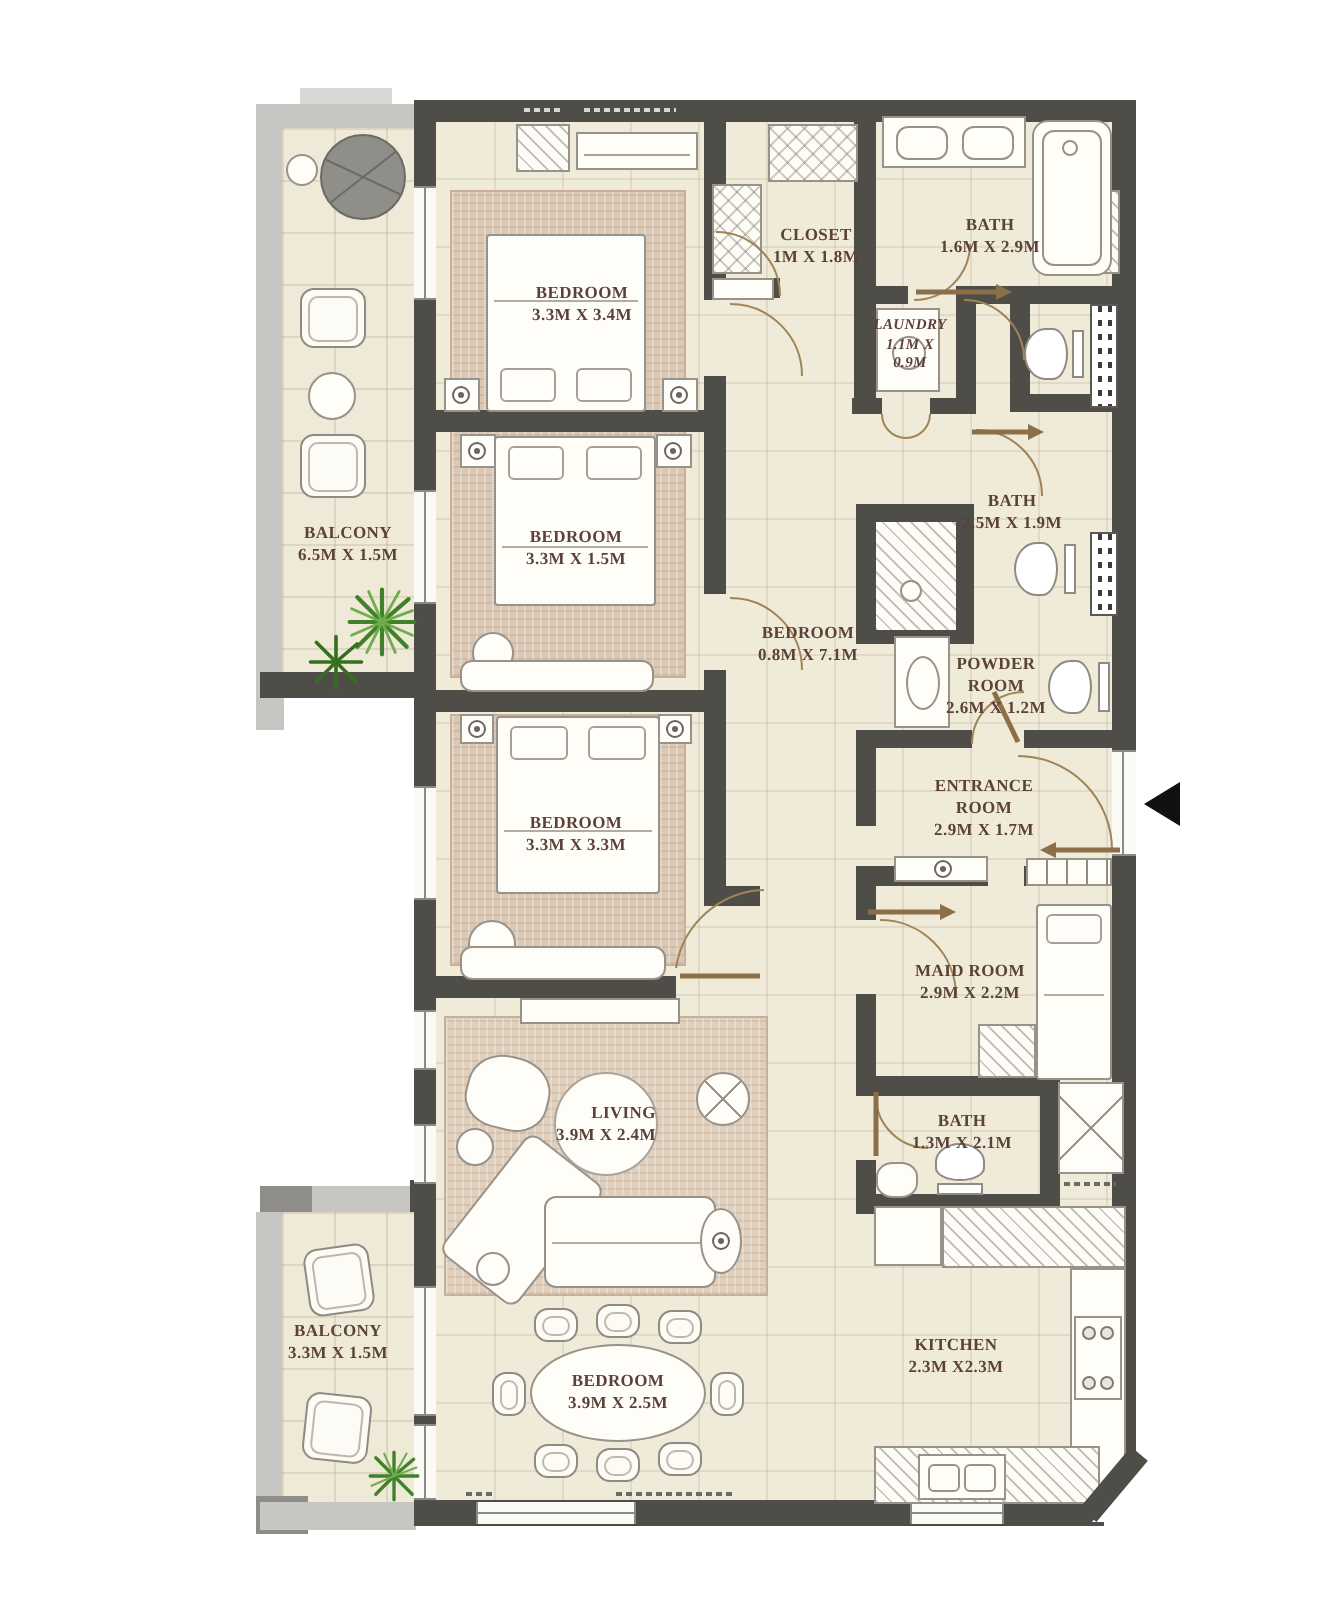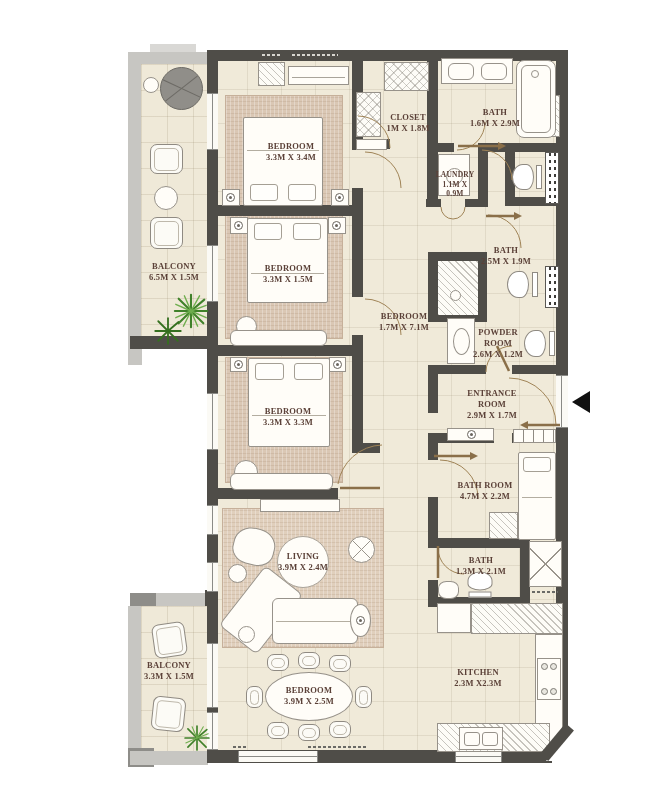--- a/index.html
+++ b/index.html
@@ -417,49 +417,49 @@
     <span class="dm">3.3M X 3.3M</span>
   </div>
   <div class="label" style="left:408px;top:123px;">
     <span class="nm">CLOSET</span>
     <span class="dm">1M X 1.8M</span>
   </div>
   <div class="label" style="left:495px;top:118px;">
     <span class="nm">BATH</span>
     <span class="dm">1.6M X 2.9M</span>
   </div>
-  <div class="label wrap" style="left:455px;top:184px;width:42px;font-size:7.5px;z-index:32;">
+  <div class="label wrap" style="left:455px;top:172px;width:42px;font-size:7.5px;z-index:32;font-style:italic;">
     <span class="nm">LAUNDRY</span>
     <span class="dm">1.1M X 0.9M</span>
   </div>
   <div class="label" style="left:506px;top:256px;">
     <span class="nm">BATH</span>
     <span class="dm">2.5M X 1.9M</span>
   </div>
   <div class="label" style="left:404px;top:322px;">
     <span class="nm">BEDROOM</span>
-    <span class="dm">1.7M X 7.1M</span>
+    <span class="dm">0.8M X 7.1M</span>
   </div>
   <div class="label wrap" style="left:498px;top:343px;width:50px;z-index:32;">
     <span class="nm">POWDER ROOM</span>
     <span class="dm" style="white-space:nowrap;">2.6M X 1.2M</span>
   </div>
   <div class="label wrap" style="left:492px;top:404px;width:56px;">
     <span class="nm">ENTRANCE ROOM</span>
     <span class="dm" style="white-space:nowrap;">2.9M X 1.7M</span>
   </div>
   <div class="label" style="left:485px;top:491px;">
-    <span class="nm">BATH ROOM</span>
-    <span class="dm">4.7M X 2.2M</span>
+    <span class="nm">MAID ROOM</span>
+    <span class="dm">2.9M X 2.2M</span>
   </div>
   <div class="label" style="left:481px;top:566px;z-index:32;">
     <span class="nm">BATH</span>
     <span class="dm">1.3M X 2.1M</span>
   </div>
-  <div class="label" style="left:303px;top:562px;">
+  <div class="label" style="left:303px;top:562px;text-align:right;">
     <span class="nm">LIVING</span>
     <span class="dm">3.9M X 2.4M</span>
   </div>
   <div class="label" style="left:309px;top:696px;">
     <span class="nm">BEDROOM</span>
     <span class="dm">3.9M X 2.5M</span>
   </div>
   <div class="label" style="left:478px;top:678px;">
     <span class="nm">KITCHEN</span>
     <span class="dm">2.3M X2.3M</span>

